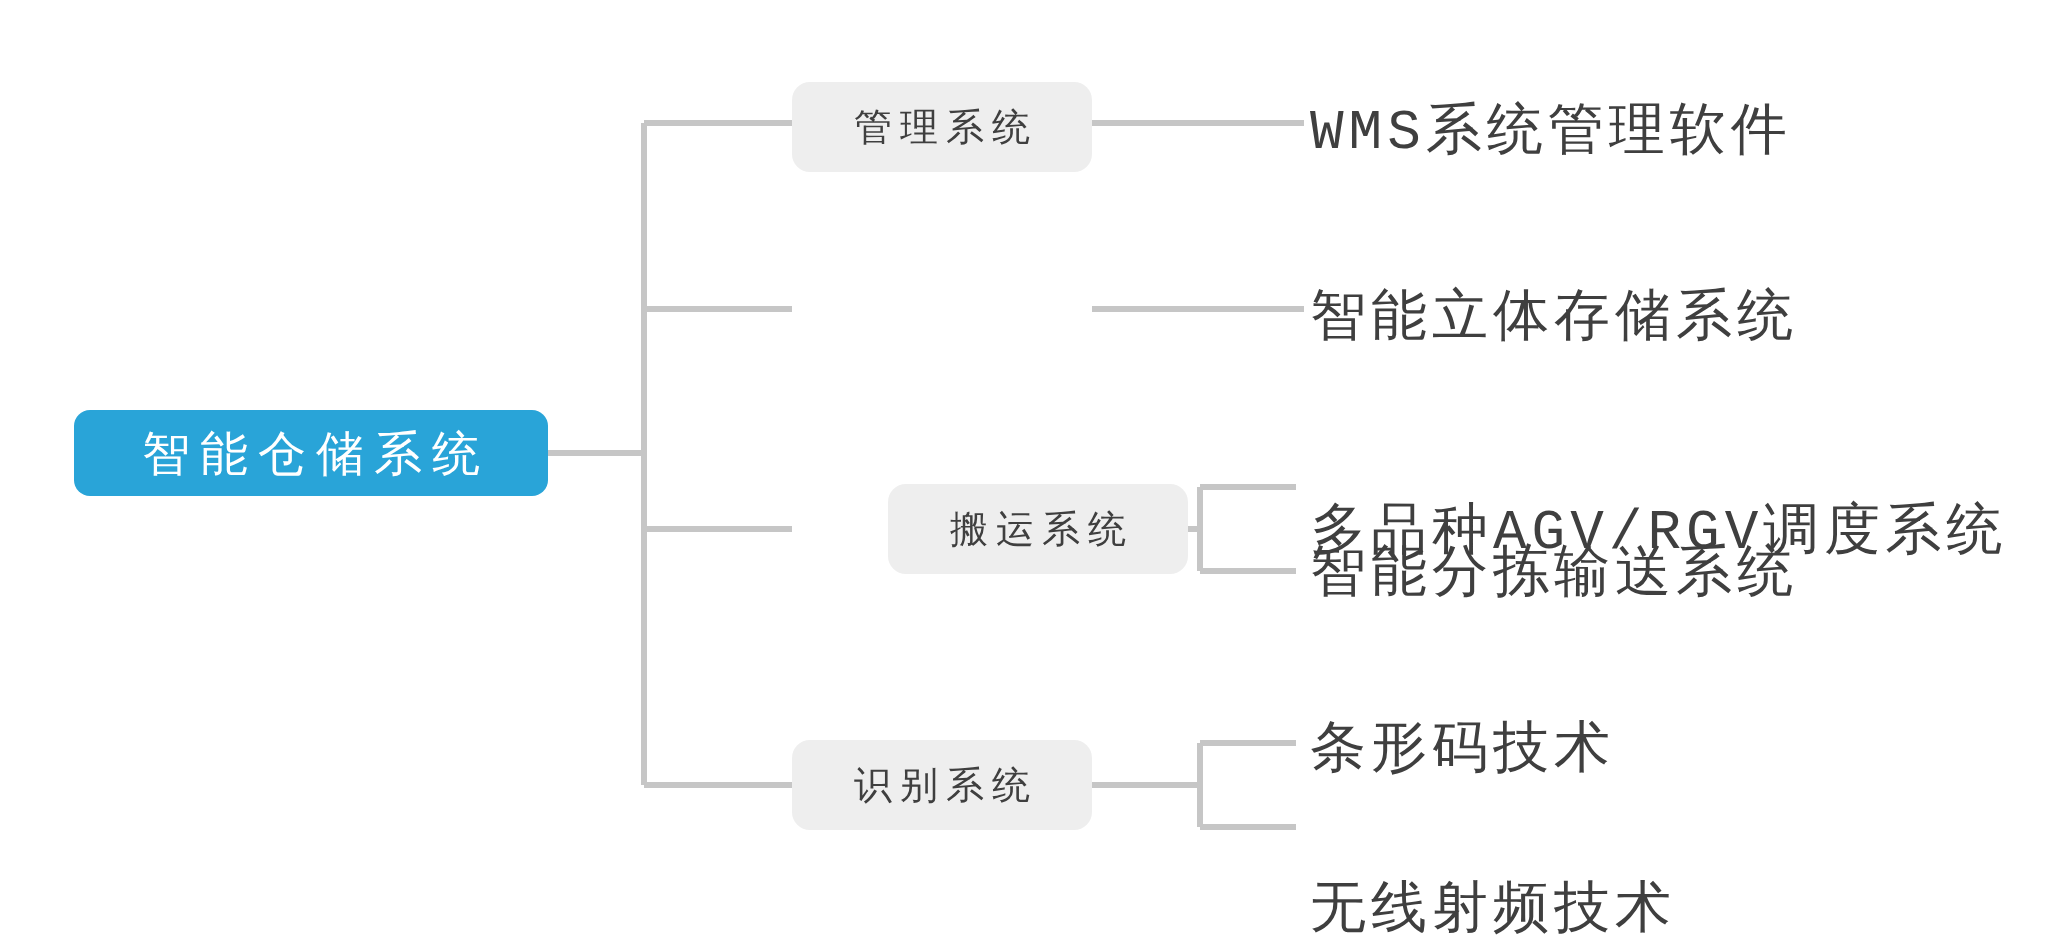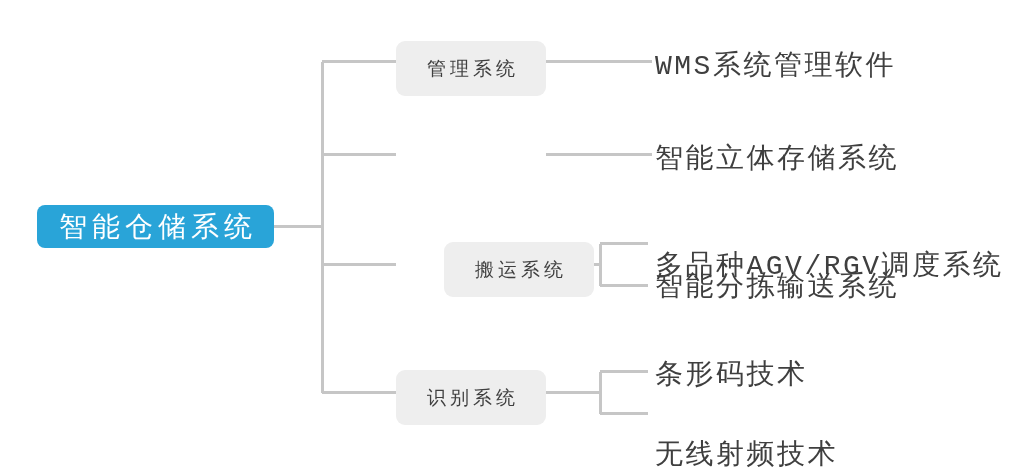--- a/index.html
+++ b/index.html
@@ -33,34 +33,34 @@
     left: 37px;
     top: 205px;
     width: 237px;
     height: 43px;
     border-radius: 8px;
     background: #29a4d8;
     color: #ffffff;
     display: flex;
     align-items: center;
     justify-content: center;
-    font-size: 28px;
+    font-size: 24px;
     letter-spacing: 5px;
     text-indent: 5px;
     font-family: "Liberation Serif", "DejaVu Serif", serif;
     box-sizing: border-box;
     z-index: 3;
   }
 
   
   .branch-node {
     position: absolute;
     left: 396px;
     width: 150px;
-    height: 55px;
+    height: 45px;
     border-radius: 9px;
     background: #eeeeee;
     color: #3f3f3f;
     display: flex;
     align-items: center;
     justify-content: center;
     font-size: 19px;
     letter-spacing: 4px;
     text-indent: 4px;
     font-family: "Liberation Serif", "DejaVu Serif", serif;

